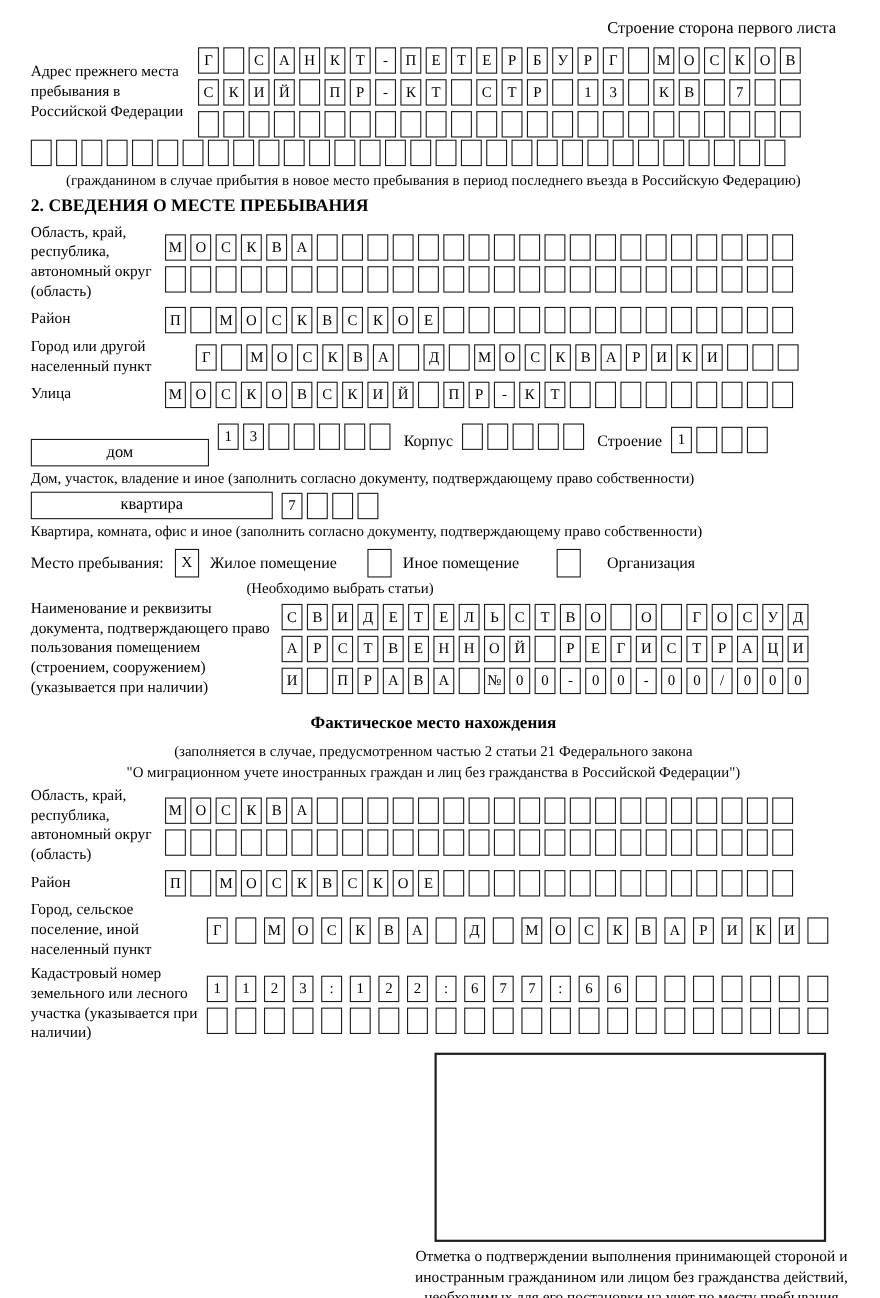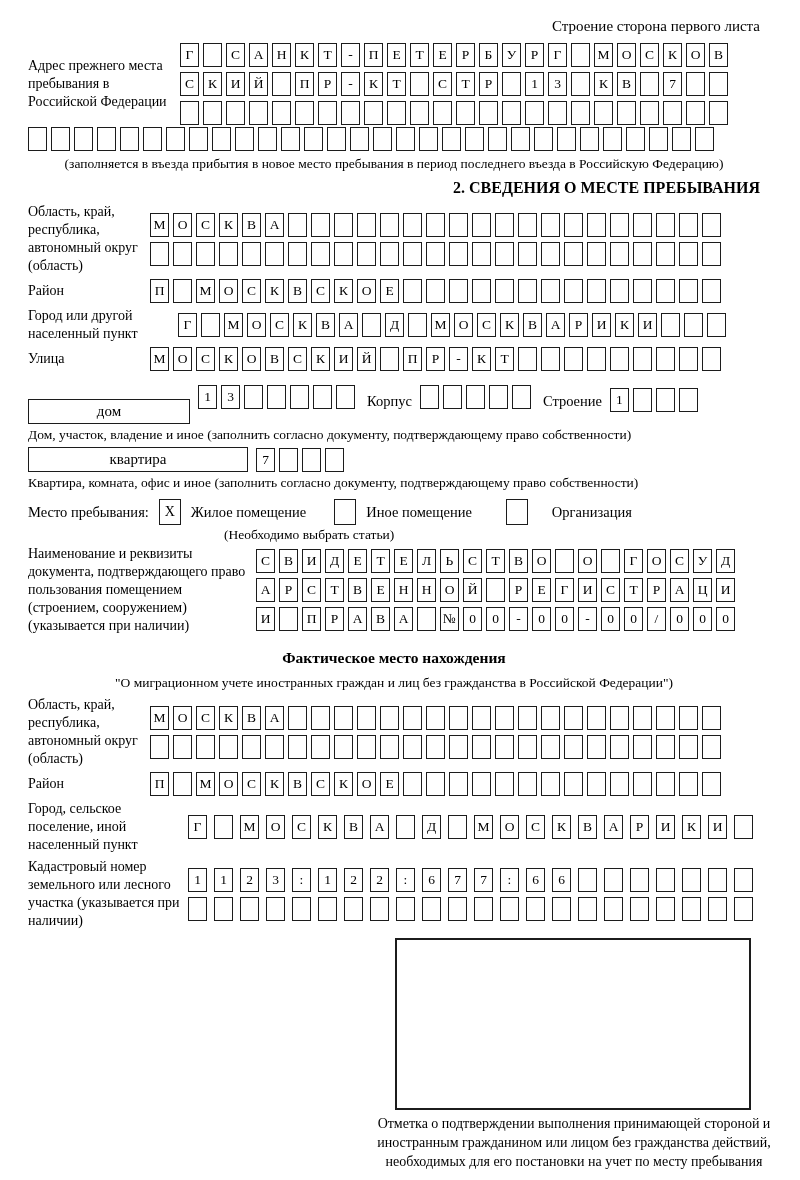--- a/index.html
+++ b/index.html
@@ -15,21 +15,21 @@
   .w160{ width:160px; } .w228{ width:228px; }
   .cells{ display:flex; flex-wrap:nowrap; margin-bottom:5px; }
   .cells:last-child{ margin-bottom:0; }
   .cell{
     width:17px;height:22px;border:1.6px solid #1c1c1c;margin-right:4px;
     display:inline-flex;align-items:center;justify-content:center;
     font-size:13.5px;flex:0 0 auto;background:#fff;
   }
   .cells.wide .cell{ margin-right:7px; }
   .note{ text-align:center; font-size:13.5px; margin-top:4px; }
-  .sect-title{ text-align:right; font-weight:bold; font-size:16px; margin:7px 0 6px 0; }
+  .sect-title{ text-align:left; font-weight:bold; font-size:16px; margin:7px 0 6px 0; }
   .widebox{
     border:1.6px solid #1c1c1c; height:25px; display:flex;
     align-items:center; justify-content:center; font-size:15px;
     margin-right:8px; flex:0 0 auto; box-sizing:border-box;
   }
   .dombox{ width:162px;margin-top:24px; } .kvbox{ width:220px; }
   .inline-lbl{ font-size:14.5px; margin:3px 8px 0 8px; flex:0 0 auto; }
   .caption{ font-size:13.5px; margin-top:3px; }
   .chkrow{ display:flex; align-items:center; margin-top:8px; font-size:14.5px; }
   .chk{
@@ -163,21 +163,21 @@
     <span class="cell"></span>
     <span class="cell"></span>
     <span class="cell"></span>
     <span class="cell"></span>
     <span class="cell"></span>
     <span class="cell"></span>
     <span class="cell"></span>
     <span class="cell"></span>
     <span class="cell"></span>
   </div>
-<div class="note">(заполняется в въезда прибытия в новое место пребывания в период последнего въезда в Российскую Федерацию)</div>
+<div class="note">(гражданином в случае прибытия в новое место пребывания в период последнего въезда в Российскую Федерацию)</div>
 
 <div class="sect-title">2. СВЕДЕНИЯ О МЕСТЕ ПРЕБЫВАНИЯ</div>
 
 <div class="flexrow">
   <div class="lbl w122">Область, край, республика, автономный округ (область)</div>
   <div>
     <div class="cells">
         <span class="cell">М</span>
         <span class="cell">О</span>
         <span class="cell">С</span>
@@ -447,20 +447,21 @@
         <span class="cell">/</span>
         <span class="cell">0</span>
         <span class="cell">0</span>
         <span class="cell">0</span>
       </div>
   </div>
 </div>
 
 <div class="fact-title">Фактическое место нахождения</div>
 <div class="fact-note">
+  <div>(заполняется в случае, предусмотренном частью 2 статьи 21 Федерального закона</div>
   <div>"О миграционном учете иностранных граждан и лиц без гражданства в Российской Федерации")</div>
 </div>
 
 <div class="flexrow">
   <div class="lbl w122">Область, край, республика, автономный округ (область)</div>
   <div>
     <div class="cells">
         <span class="cell">М</span>
         <span class="cell">О</span>
         <span class="cell">С</span>

